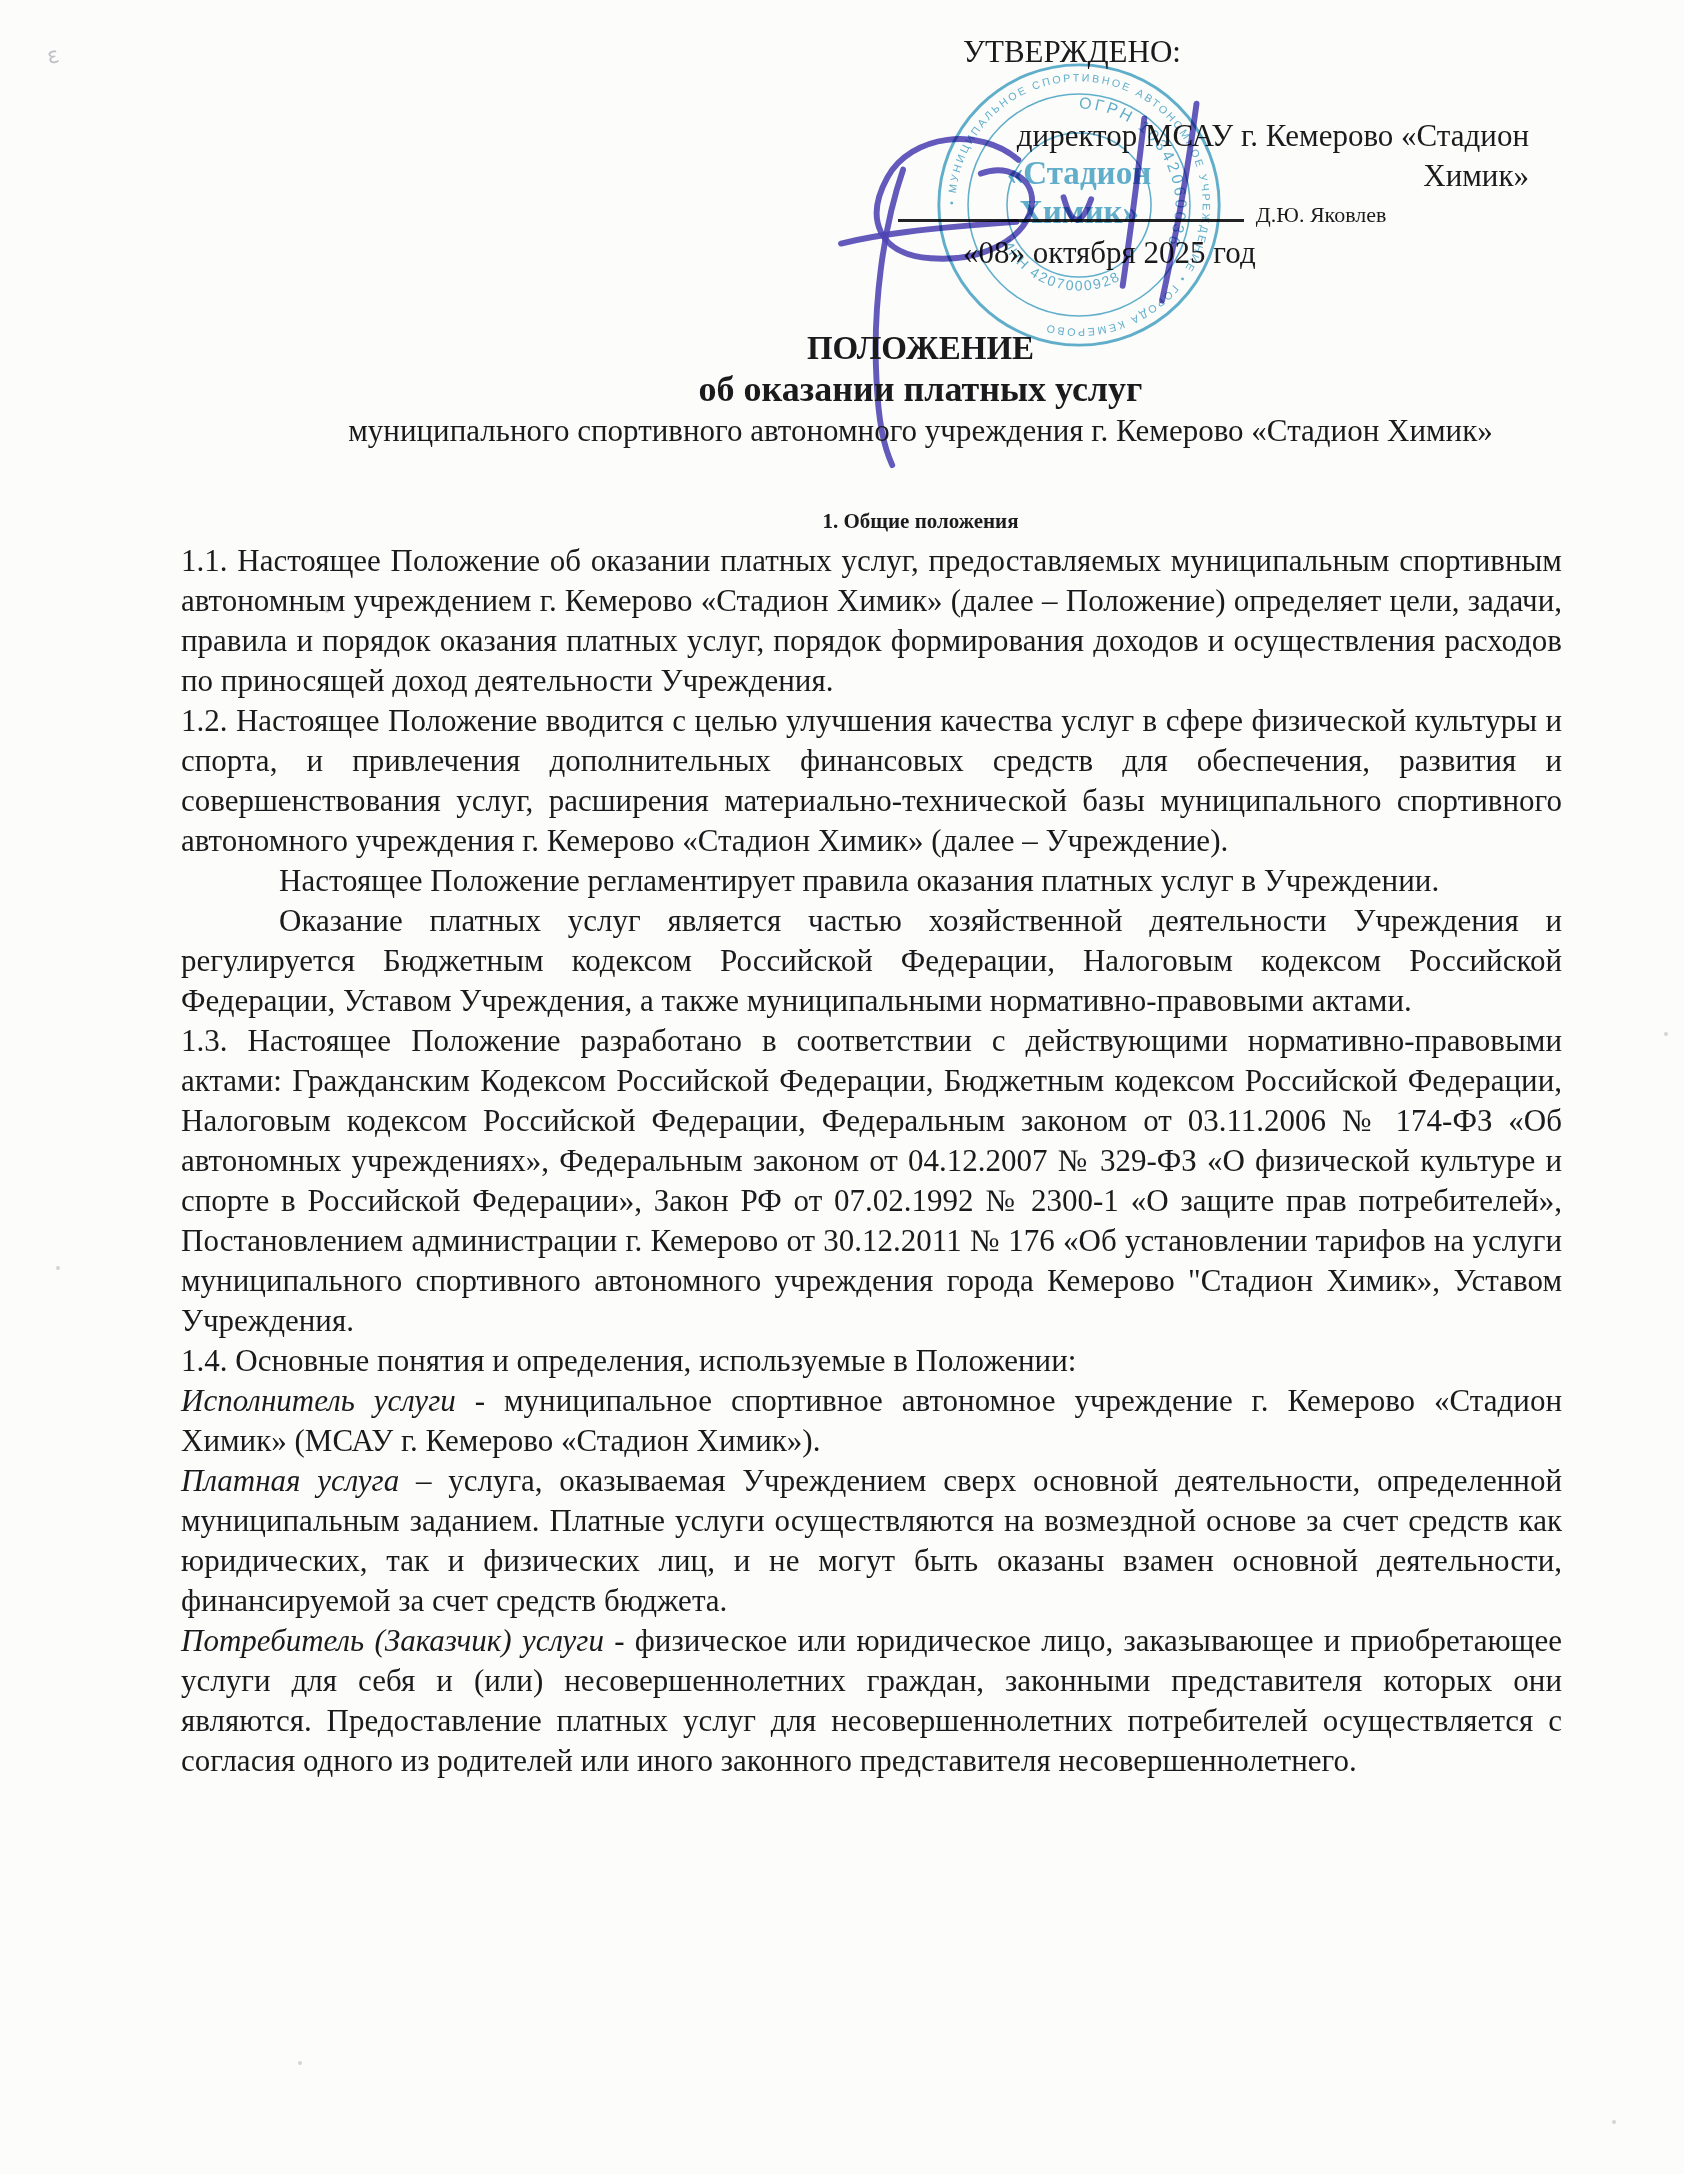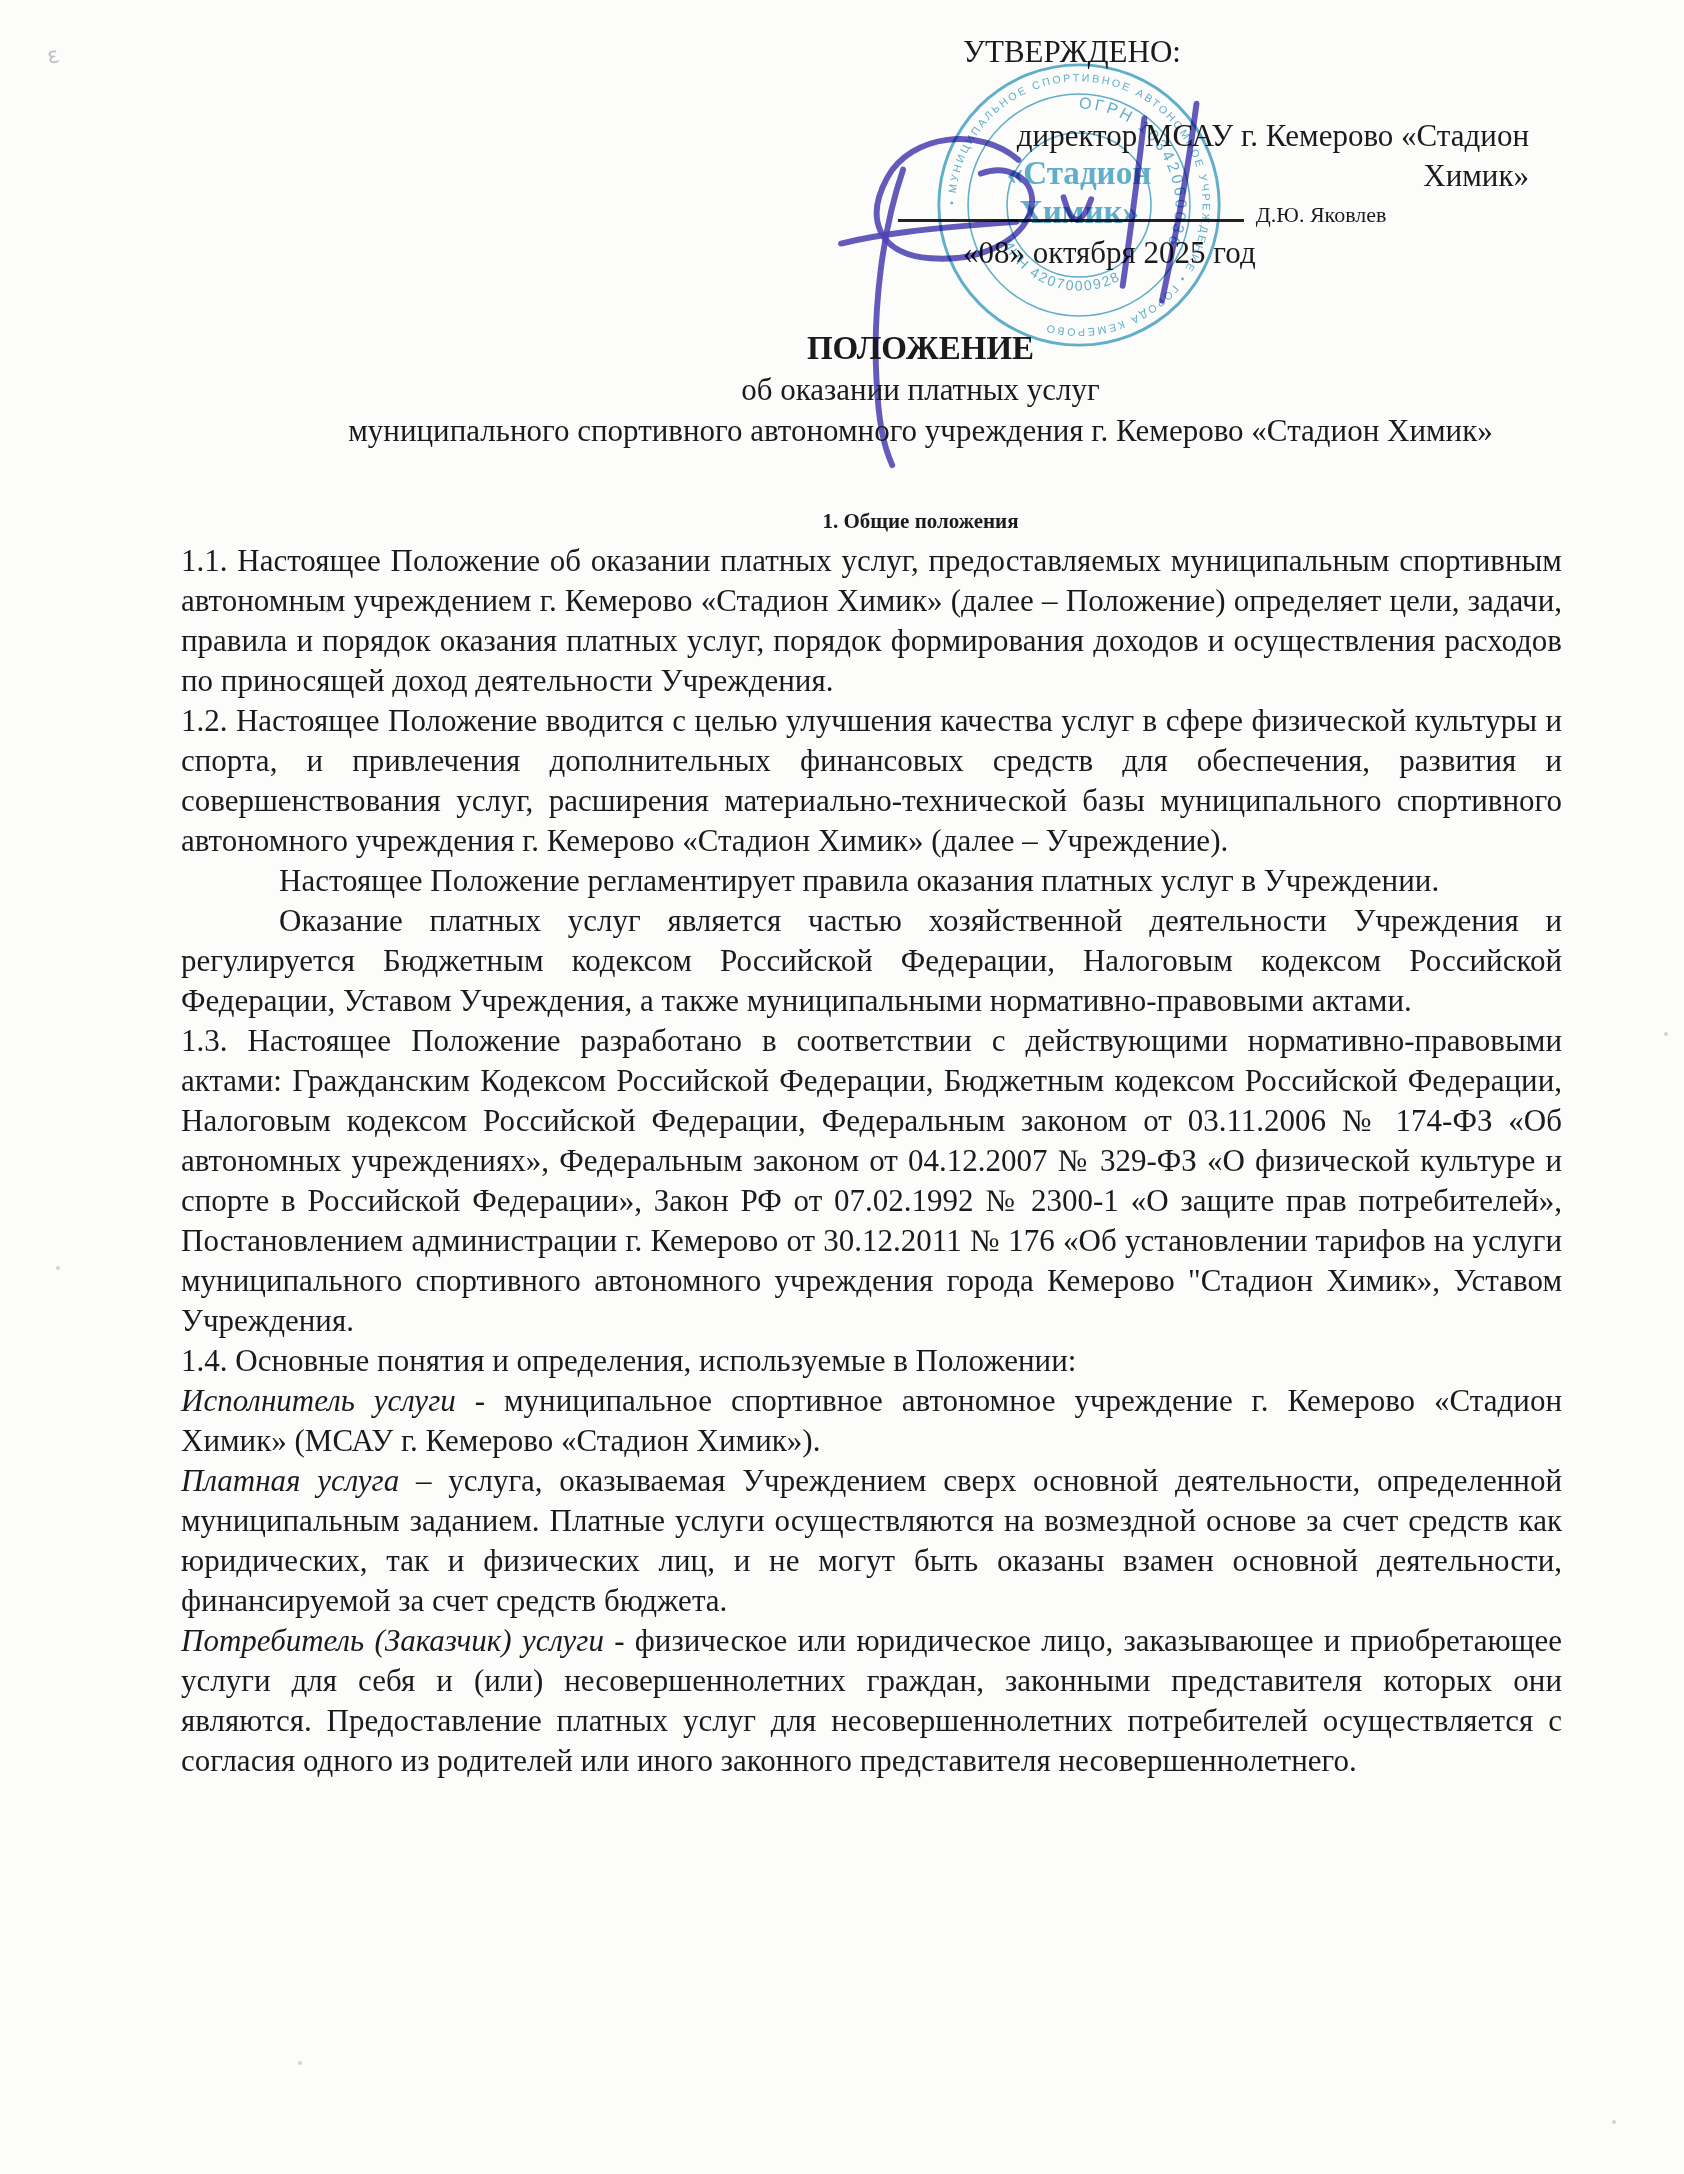--- a/index.html
+++ b/index.html
@@ -47,21 +47,21 @@
   .ink{
     position:absolute;left:0;top:0;width:1684px;height:2174px;
     mix-blend-mode:multiply;pointer-events:none;
   }
   .ink path{fill:none;stroke:#4f44b6;stroke-width:6;stroke-linecap:round;opacity:.88;}
   
   .doc-body{
     position:absolute;left:161px;top:328px;width:1381px;margin-left:20px;
   }
   .title-line1{font-size:33px;font-weight:bold;text-align:center;margin:0 0 0 98px;line-height:41px;}
-  .title-line2{font-size:31px;font-weight:normal;text-align:center;margin:0 0 0 98px;line-height:41px;}
+  .title-line2{font-size:36px;font-weight:bold;text-align:center;margin:0 0 0 98px;line-height:41px;}
   .title-line3{font-size:31px;text-align:center;margin:0 0 0 98px;line-height:41px;}
   .section-heading{
     font-size:21px;font-weight:bold;text-align:center;
     margin:50px 0 0 98px;line-height:40px;
   }
   .paragraphs{margin-top:0;}
   .para{
     font-size:31px;line-height:40px;margin:0;
     text-align:justify;
   }

